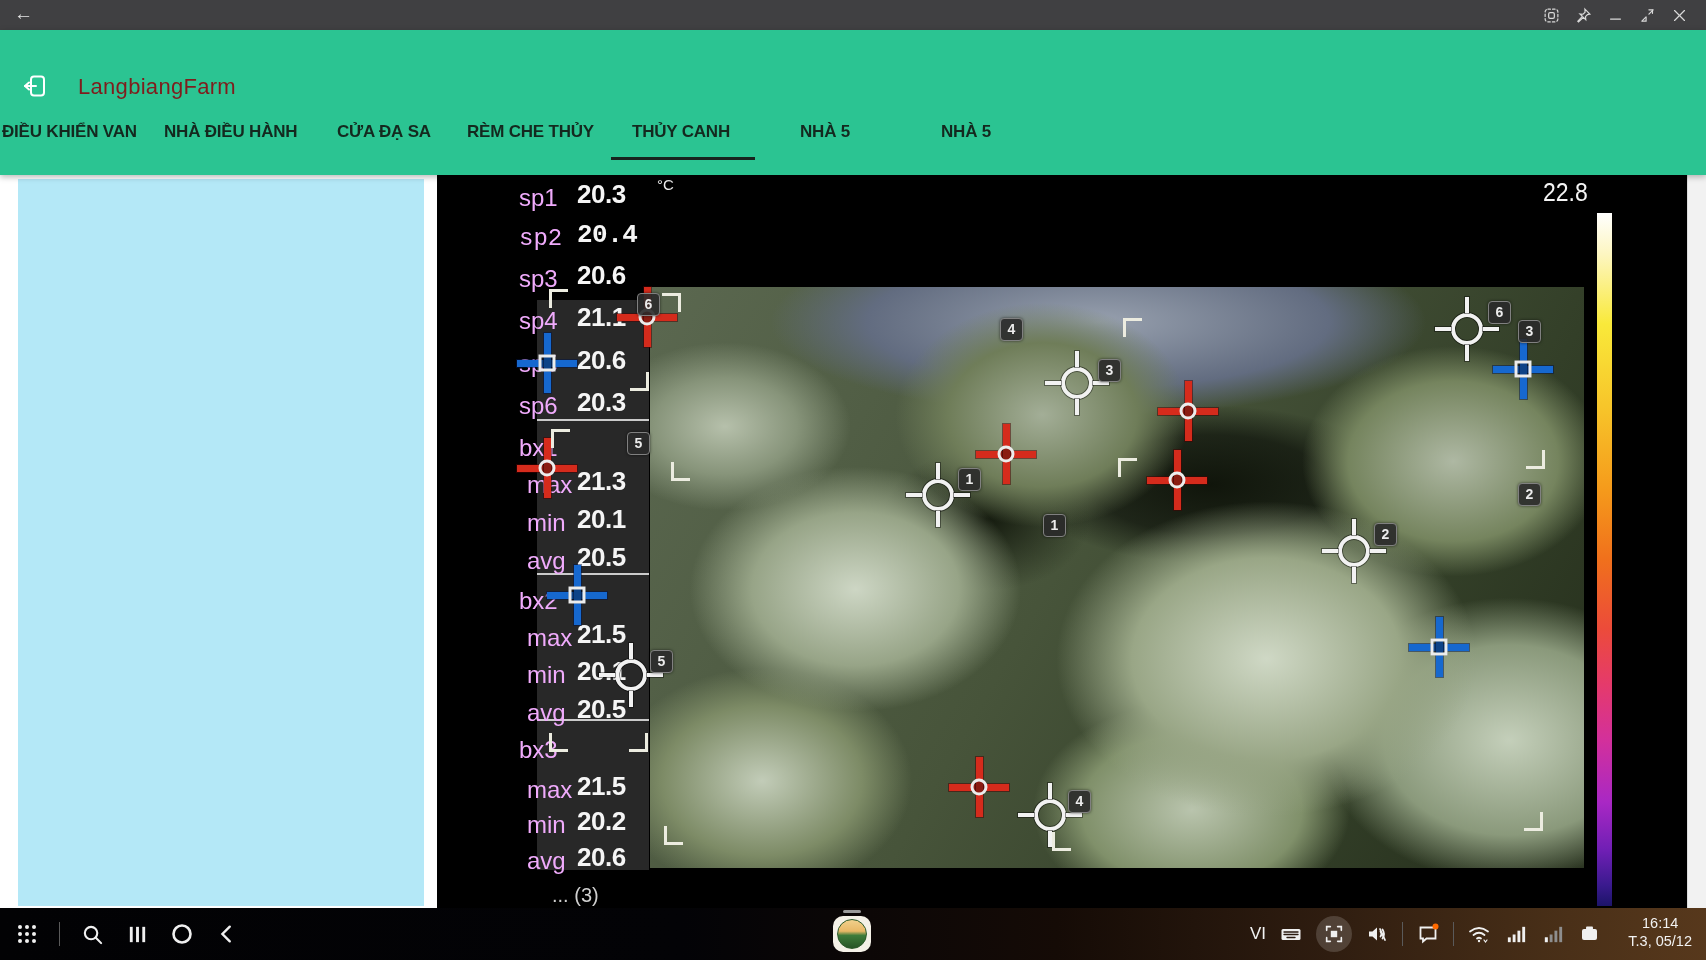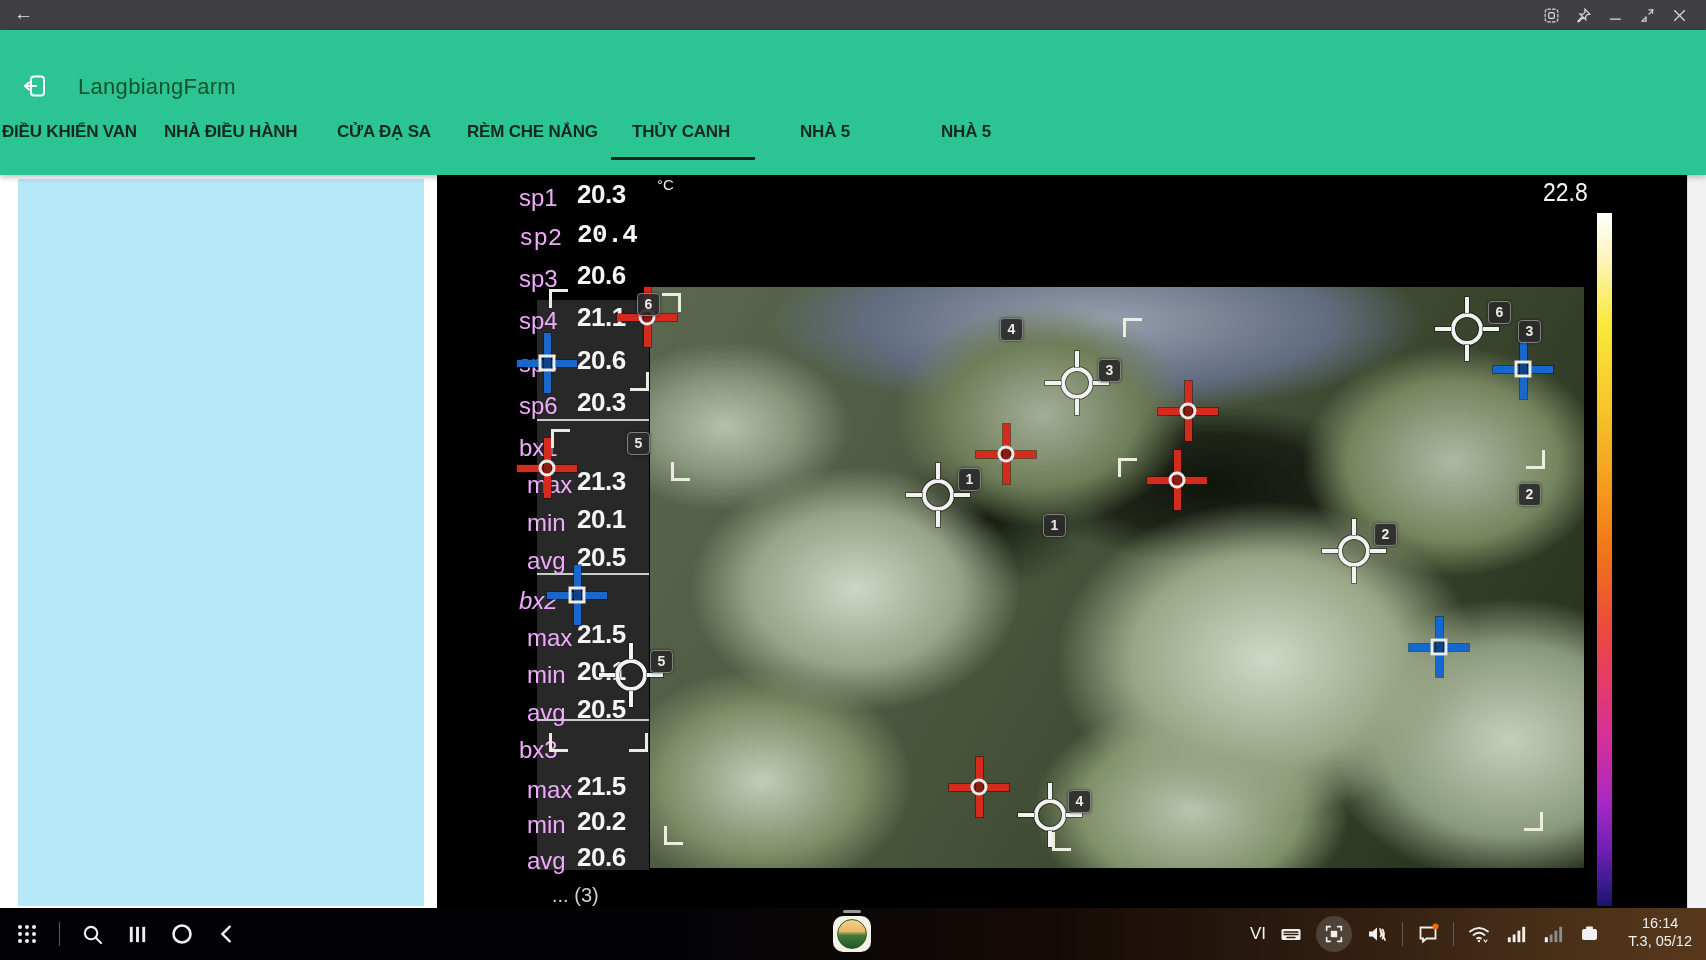--- a/index.html
+++ b/index.html
@@ -10,21 +10,21 @@
   #back-arrow{position:absolute;left:14px;top:3px;color:#e6e6e6;font-size:19px;cursor:default;}
   #win-controls{position:absolute;right:18px;top:0;height:30px;display:flex;align-items:center;gap:15px;}
   #win-controls .wicon{width:17px;height:17px;display:flex;align-items:center;justify-content:center;}
   #win-controls svg{stroke:#d9d9d9;fill:none;stroke-width:1.7;stroke-linecap:round;}
 
   
   #header{position:absolute;left:0;top:30px;width:1706px;height:145px;background:#2bc492;
     box-shadow:0 2px 6px rgba(0,0,0,0.28);z-index:5;}
   #logout-icon{position:absolute;left:22px;top:43px;width:26px;height:26px;}
   #logout-icon svg{stroke:#ffffff;fill:none;stroke-width:2;stroke-linecap:round;stroke-linejoin:round;}
-  #app-title{position:absolute;left:78px;top:44px;color:#14532d;font-size:22px;letter-spacing:.3px;}
+  #app-title{position:absolute;left:78px;top:44px;color:#7f1d1d;font-size:22px;letter-spacing:.3px;}
   .tab{position:absolute;top:92px;height:24px;color:#14291f;font-size:17px;font-weight:bold;
     letter-spacing:-0.2px;white-space:nowrap;}
   #tab-underline{position:absolute;left:611px;top:127px;width:144px;height:3px;background:#17241e;}
 
   
   #sidebar-panel{position:absolute;left:18px;top:179px;width:406px;height:727px;background:#b4e8f7;}
   #video{position:absolute;left:437px;top:175px;width:1250px;height:733px;background:#000;overflow:hidden;}
   #photo{position:absolute;left:213px;top:112px;width:934px;height:581px;z-index:1;
     background:
       radial-gradient(ellipse 180px 120px at 8% 24%, #b6c0ab 0%, #87947a 40%, rgba(0,0,0,0) 70%),
@@ -152,21 +152,21 @@
       <rect x="9" y="3.5" width="13" height="19" rx="3"></rect>
       <line x1="3" y1="13" x2="14" y2="13"></line>
       <polyline points="7,9.5 3,13 7,16.5"></polyline>
     </svg>
   </div>
   <div id="app-title">LangbiangFarm</div>
   <div id="nav">
       <div class="tab" style="left: 2px;">ĐIỀU KHIỂN VAN</div>
       <div class="tab" style="left: 164px;">NHÀ ĐIỀU HÀNH</div>
       <div class="tab" style="left: 337px;">CỬA ĐẠ SA</div>
-      <div class="tab" style="left: 467px;">RÈM CHE NẮNG</div>
+      <div class="tab" style="left: 467px;">RÈM CHE THỦY</div>
       <div class="tab active" style="left: 632px;">THỦY CANH</div>
       <div class="tab" style="left: 800px;">NHÀ 5</div>
       <div class="tab" style="left: 941px;">NHÀ 5</div>
     </div>
   <div id="tab-underline"></div>
 </div>
 
 <div id="sidebar-panel"></div>
 
 <div id="video">
@@ -211,21 +211,21 @@
         <div class="tvalue">21.3</div>
       </div>
       <div class="trow" style="top: 329px;">
         <div class="tlabel" style="left: 90px;">min</div>
         <div class="tvalue">20.1</div>
       </div>
       <div class="trow" style="top: 367px;">
         <div class="tlabel" style="left: 90px;">avg</div>
         <div class="tvalue">20.5</div>
       </div>
-      <div class="trow" style="top: 407px; font-style: italic;">
+      <div class="trow" style="top: 407px;">
         <div class="tlabel" style="left: 82px;">bx2</div>
       </div>
       <div class="trow" style="top: 444px;">
         <div class="tlabel" style="left: 90px;">max</div>
         <div class="tvalue">21.5</div>
       </div>
       <div class="trow" style="top: 481px;">
         <div class="tlabel" style="left: 90px;">min</div>
         <div class="tvalue">20.1</div>
       </div>

